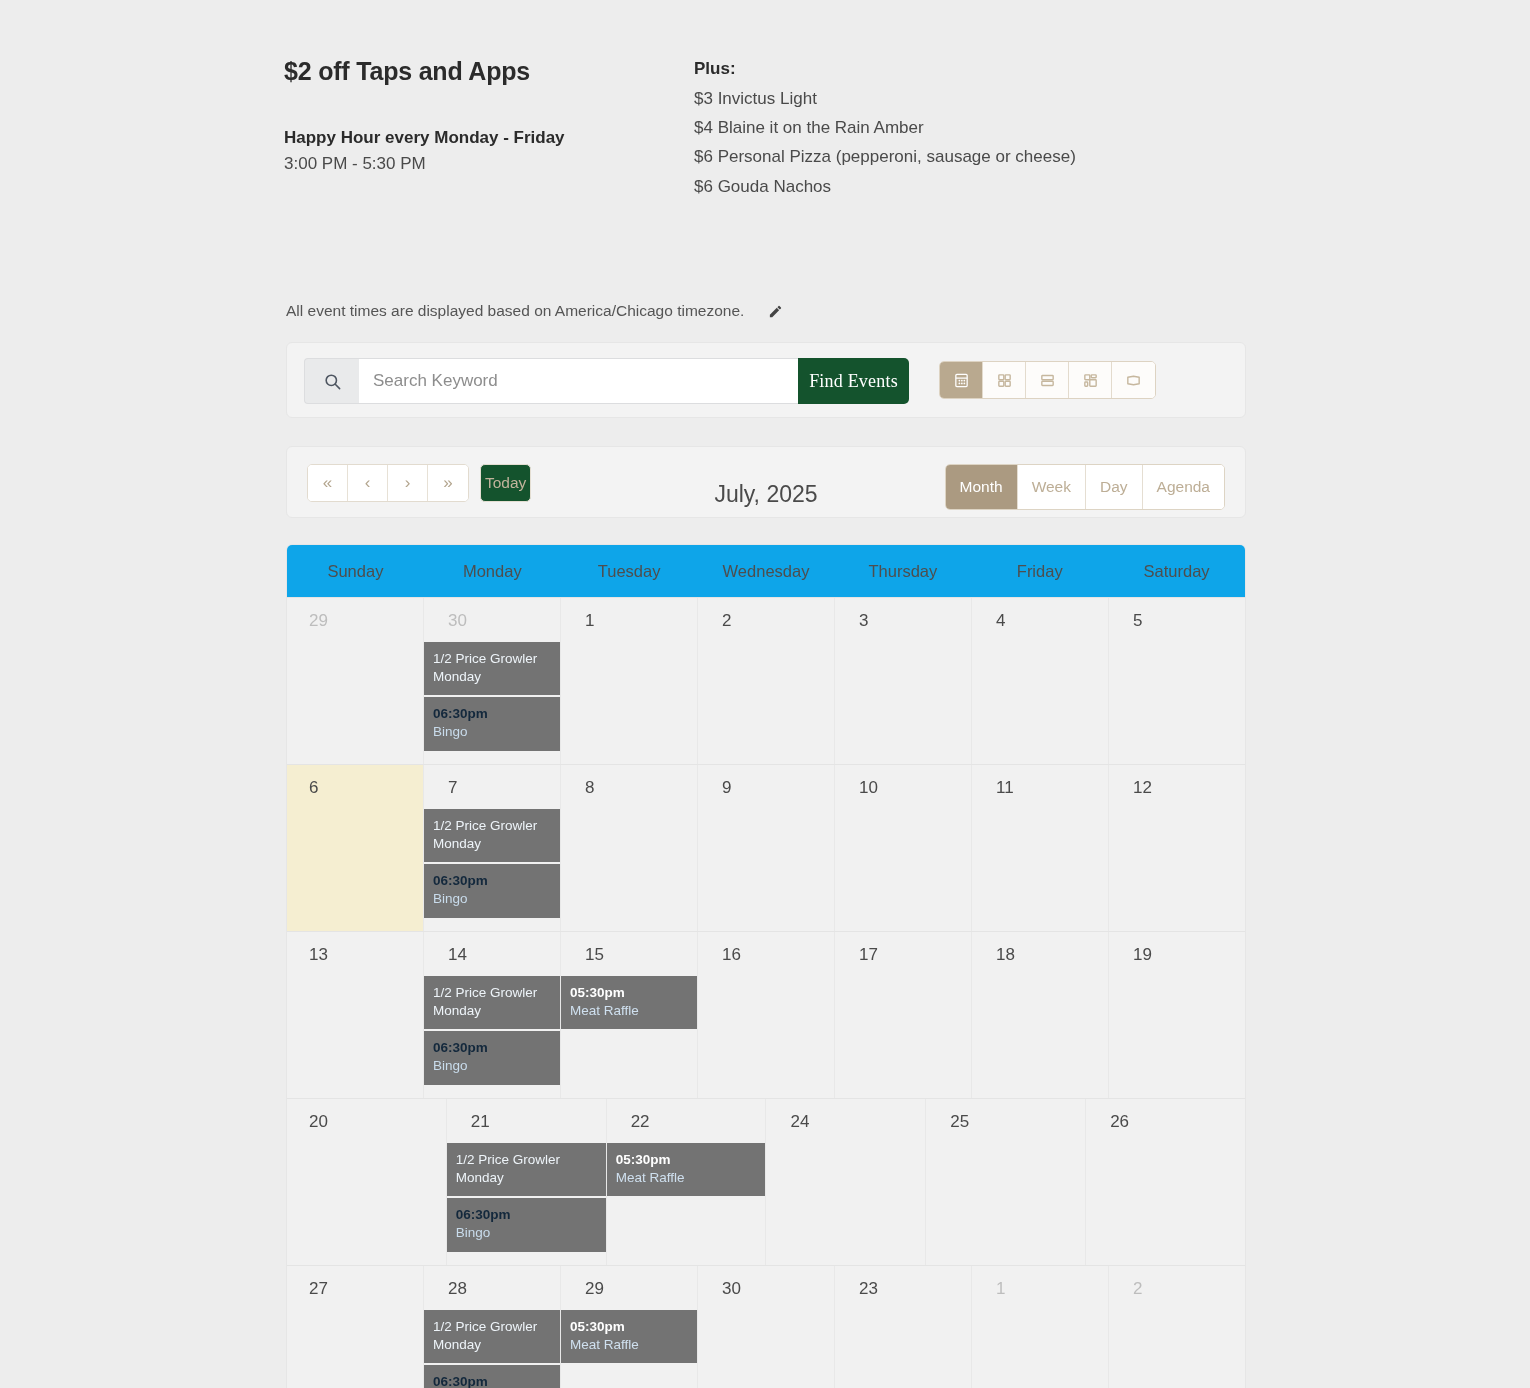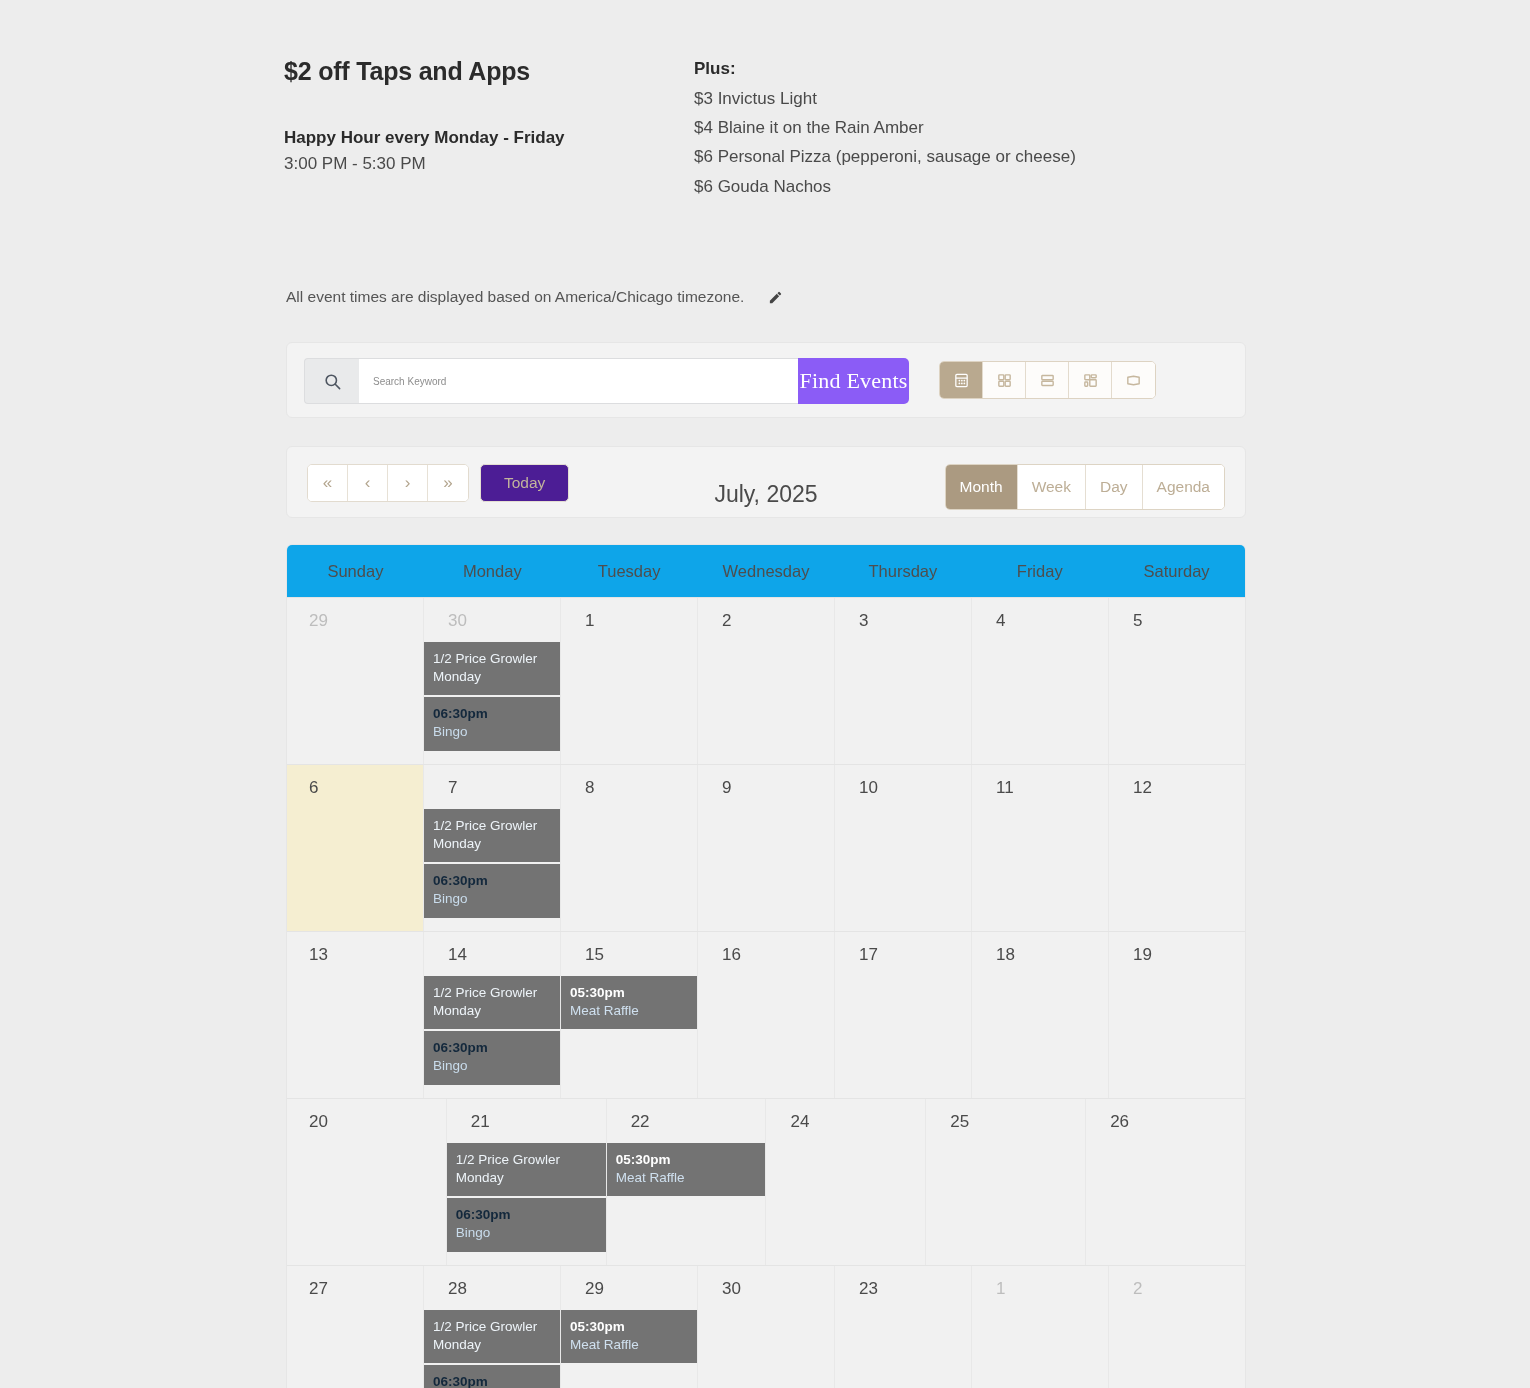--- a/index.html
+++ b/index.html
@@ -53,21 +53,21 @@
   .plus-item {
     font-size: 17px;
     color: #4a4a4a;
     line-height: 1.72;
   }
 
   
   .tz-note {
     position: absolute;
     left: 286px;
-    top: 288px;
+    top: 302px;
     font-size: 15.5px;
     color: #555;
     display: flex;
     align-items: center;
     gap: 24px;
   }
   .pencil-icon { display: inline-block; width: 15px; height: 15px; }
   .pencil-icon svg { display: block; }
 
   
@@ -104,35 +104,35 @@
     align-items: center;
     justify-content: center;
   }
   .search-icon-box svg { display: block; }
   .search-input {
     flex: 1;
     border: 1px solid #dcdddf;
     border-left: none;
     border-right: none;
     background: #fff;
-    font-size: 10px;
+    font-size: 17px;
     font-family: "Liberation Sans", sans-serif;
     color: #5a5a5a;
     padding: 0 14px;
     outline: none;
   }
   .search-input::placeholder { color: #8d8d8d; }
   .find-btn {
     width: 111px;
-    background: #8b5cf6;
+    background: #14532d;
     color: #fff;
     border: none;
     border-radius: 0 5px 5px 0;
     font-family: "Liberation Serif", serif;
-    font-size: 22px;
+    font-size: 18px;
     cursor: pointer;
     letter-spacing: .2px;
   }
 
   
   .view-group {
     position: absolute;
     left: 652px;
     top: 18px;
     display: flex;
@@ -185,24 +185,24 @@
     font-size: 17px;
     background: #fff;
     cursor: pointer;
   }
   .arrow-btn:last-child { border-right: none; }
   .today-btn {
     position: absolute;
     left: 193px;
     top: 17px;
     height: 38px;
-    padding: 0 23px;
+    padding: 0 4px;
     border: 1px solid #e4ded2;
     border-radius: 5px;
-    background: #4c1d95;
+    background: #14532d;
     color: #c2b49c;
     font-size: 15.5px;
     font-family: "Liberation Sans", sans-serif;
     cursor: pointer;
   }
   .nav-title {
     position: absolute;
     left: 0; right: 0;
     top: 34px;
     text-align: center;

